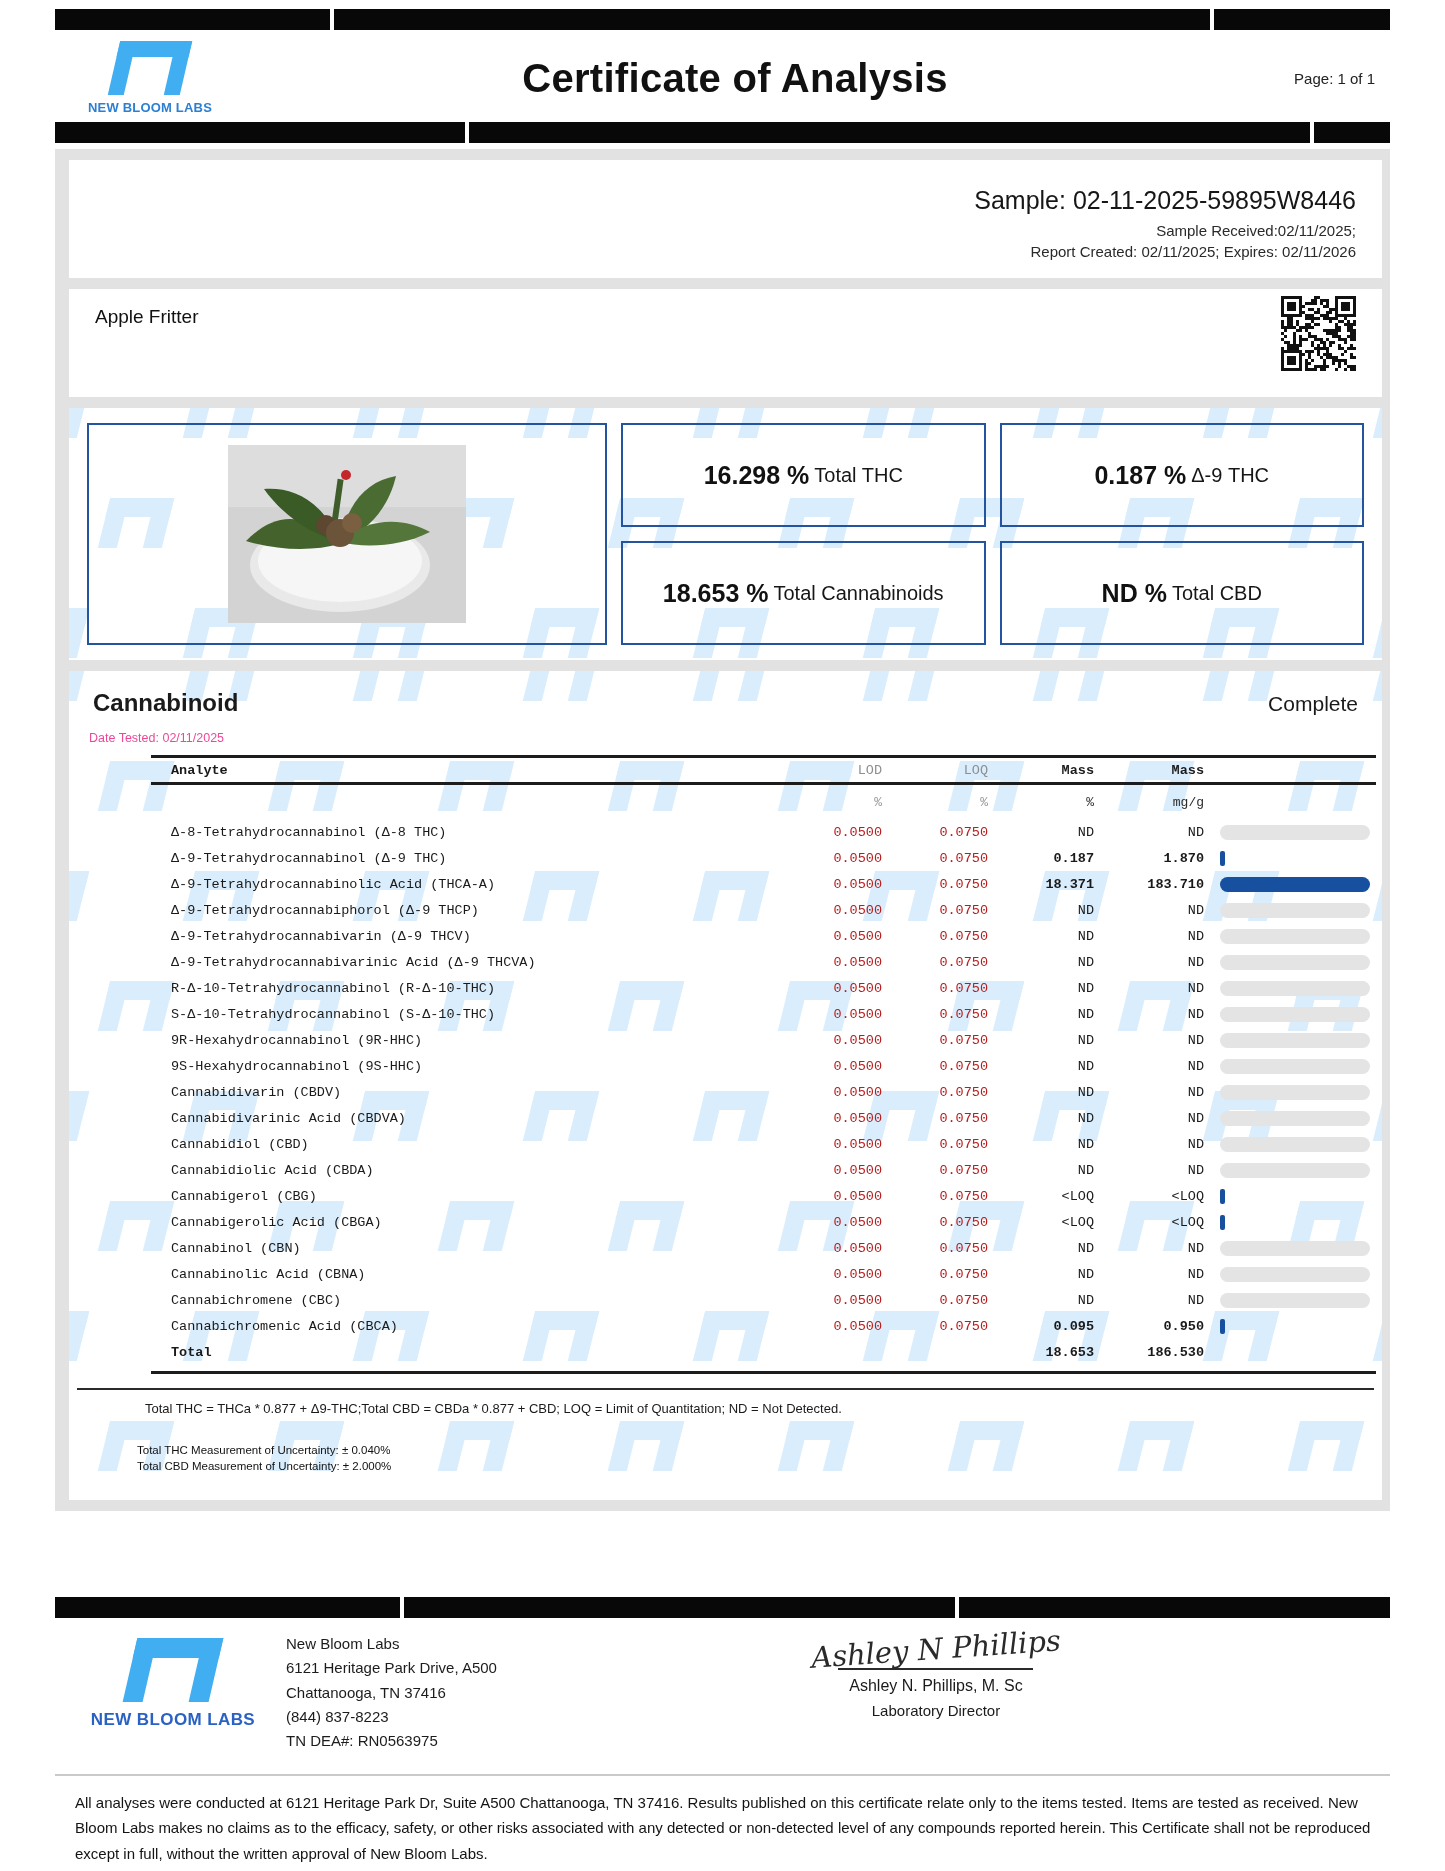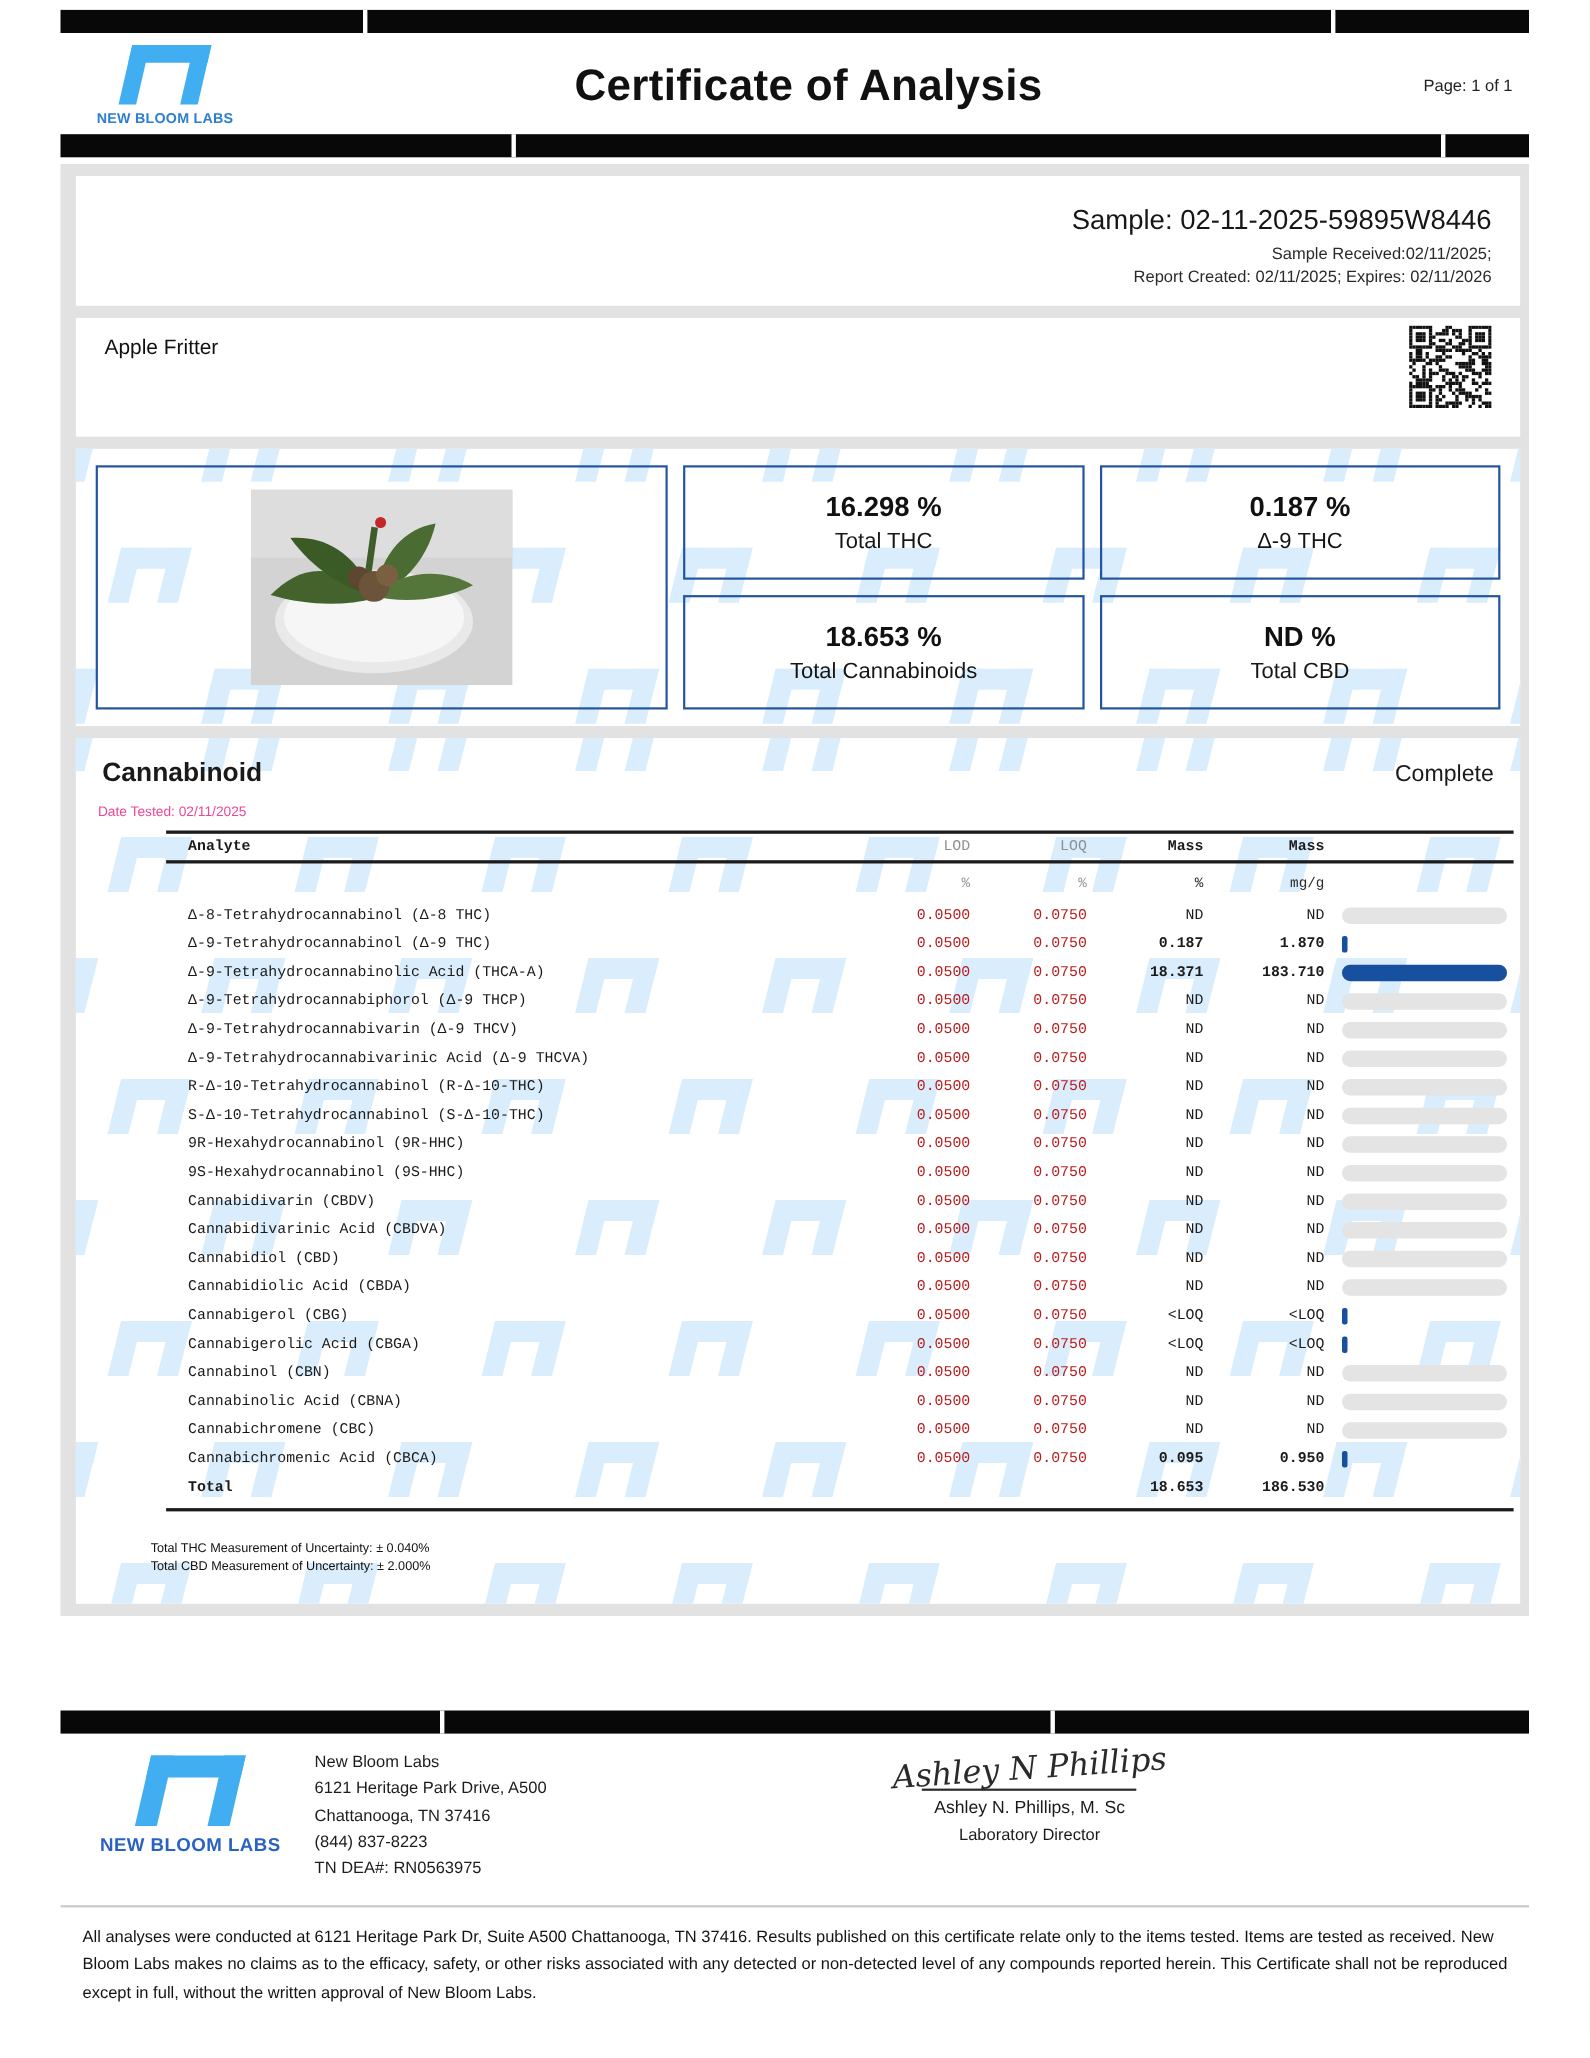--- a/index.html
+++ b/index.html
@@ -32,21 +32,21 @@
 
   .card.summary { height:252px; padding:15px 18px; overflow:hidden; }
   .card.cannab { padding:18px 0 26px; overflow:hidden; }
   .wm-layer { position:absolute; inset:0; overflow:hidden; z-index:0; }
   .wm-g { position:absolute; width:64px; height:50px; border:19px solid #d9edfc; border-bottom:none; transform:skewX(-14deg); }
   .z { position:relative; z-index:1; }
 
   .summary-inner { display:flex; gap:14px; height:100%; }
   .photo-box { flex:0 0 520px; border:2px solid #24549f; display:flex; align-items:center; justify-content:center; }
   .metrics { flex:1; display:grid; grid-template-columns:1fr 1fr; grid-template-rows:1fr 1fr; gap:14px; }
-  .metric { border:2px solid #24549f; display:flex; flex-direction:column; align-items:center; justify-content:center; gap:5px; }
+  .metric { border:2px solid #24549f; display:flex; flex-direction:row; align-items:center; justify-content:center; gap:5px; }
   .metric-value { font-size:25px; font-weight:bold; color:#111; }
   .metric-label { font-size:20px; color:#161616; }
 
   .sec-head { display:flex; justify-content:space-between; align-items:baseline; padding:0 24px; }
   .sec-title { font-size:24px; font-weight:bold; }
   .sec-status { font-size:21px; }
   .sec-meta { font-size:12.5px; color:#222; padding:0 24px; margin-top:9px; }
   .sec-date { font-size:12.5px; color:#ec4899; padding:0 20px; margin-top:14px; }
 
   .tablewrap { margin:10px 6px 0 82px;font-family:Liberation Mono, monospace; }
@@ -819,20 +819,21 @@
                 <div class="c-lod"></div>
                 <div class="c-loq"></div>
                 <div class="c-mpct">18.653</div>
                 <div class="c-mmg">186.530</div>
                 <div class="c-bar"></div>
               </div>
             </div>
           <div class="tbottom"></div>
         </div>
 
+        <div class="footnote">Total THC = THCa * 0.877 + Δ9-THC;Total CBD = CBDa * 0.877 + CBD; LOQ = Limit of Quantitation; ND = Not Detected.</div>
         <div class="uncert">
           <div>Total THC Measurement of Uncertainty: ± 0.040%</div>
           <div>Total CBD Measurement of Uncertainty: ± 2.000%</div>
         </div>
       </div>
     </div>
 
   </div>
 
   <div class="blackbar footerbar">

